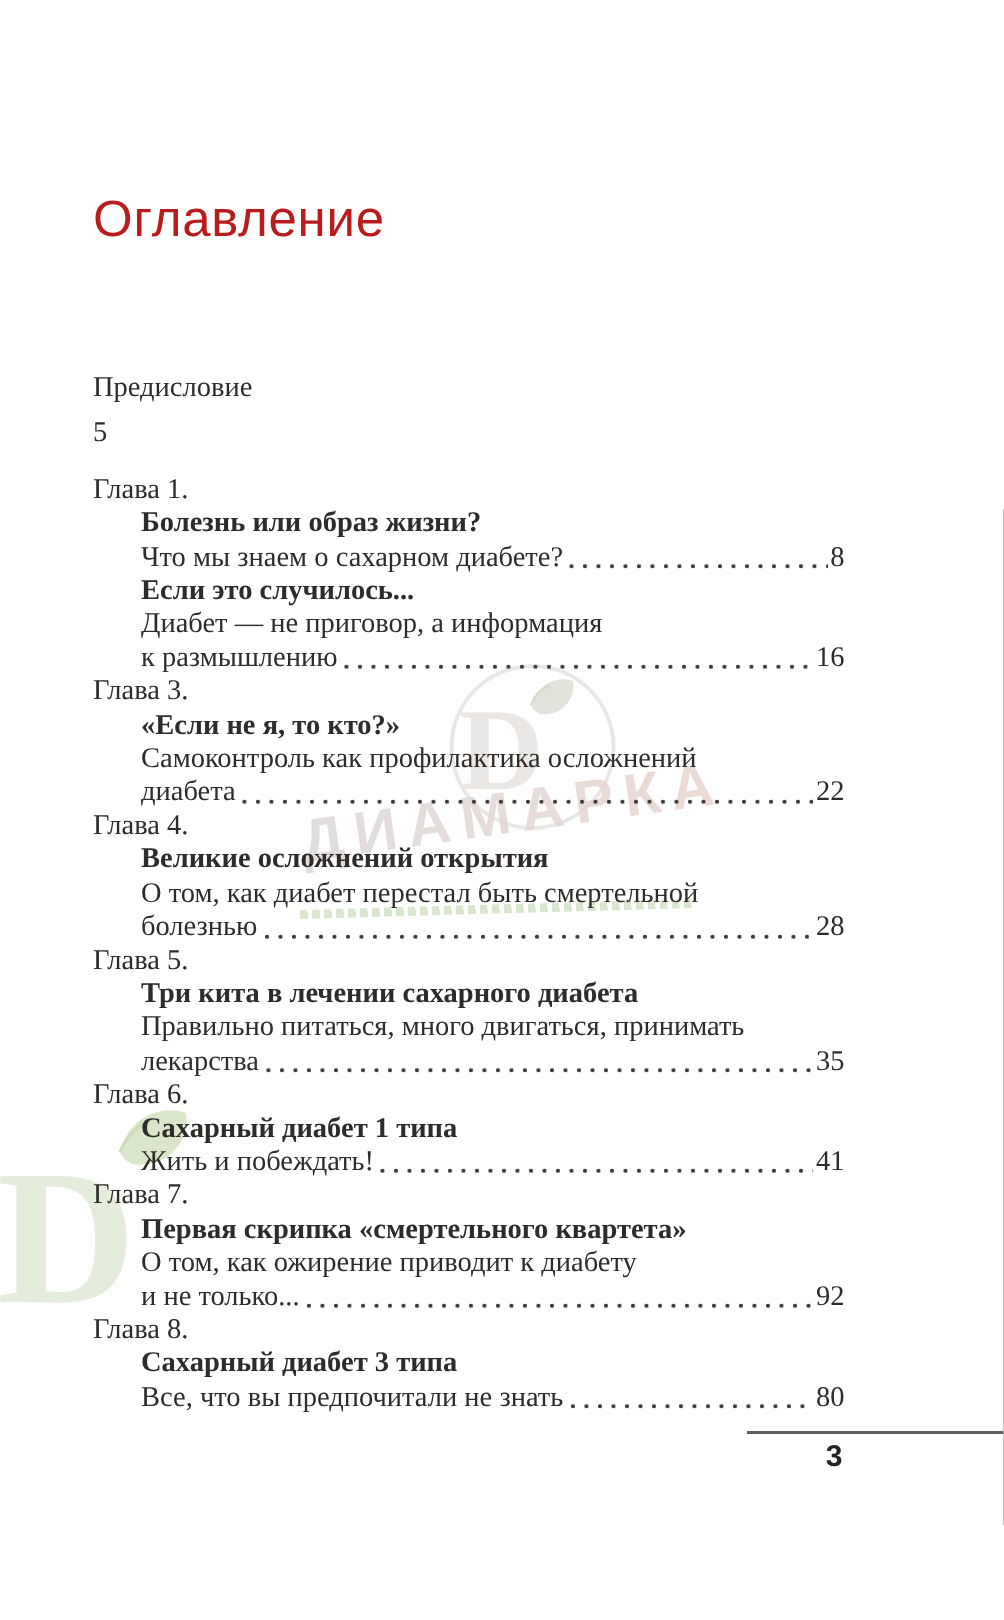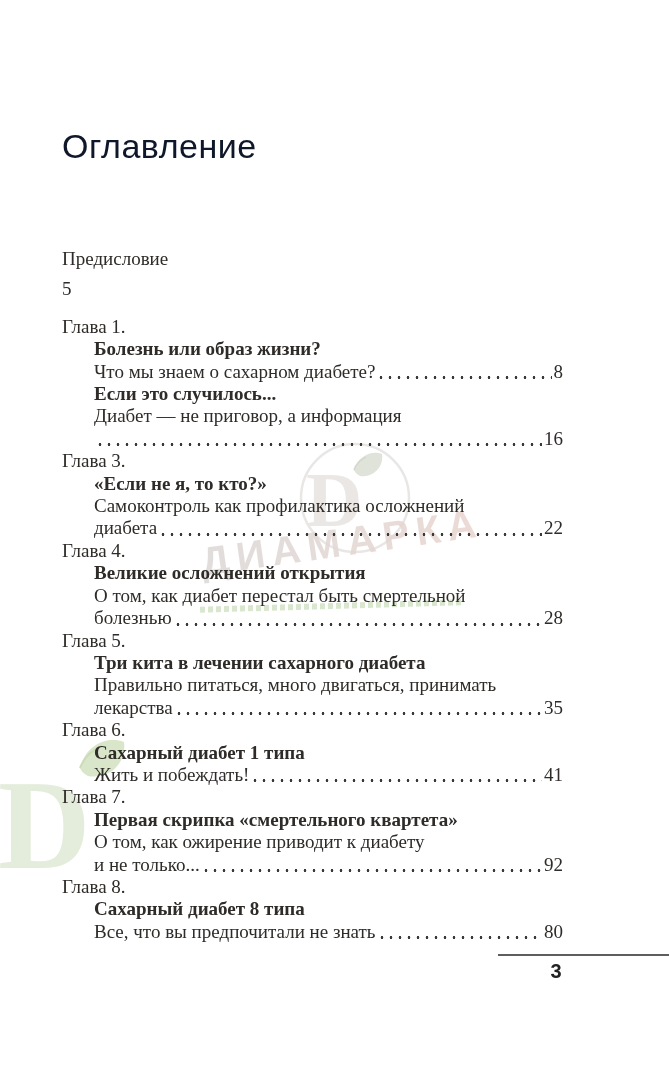--- a/index.html
+++ b/index.html
@@ -27,21 +27,21 @@
     transform:rotate(-1.6deg);
     background:repeating-linear-gradient(90deg,#d3e2c6 0 5px,transparent 5px 8px);
     opacity:.85;
   }
   
   .content { position:relative; z-index:2; }
   h1.title {
     margin:126px 0 0 62px;
     font-family:"Liberation Sans", sans-serif;
     font-weight:400; font-size:34px; line-height:40px;
-    color:#0f172a; letter-spacing:.5px;
+    color:#b91c1c; letter-spacing:.5px;
   }
   .toc {
     margin:82px 0 0 62px; width:501px;
     font-size:19px; line-height:22.4px;
   }
   .line { white-space:nowrap; }
   .row  { display:flex; }
   .row .lbl { white-space:nowrap; }
   .dots {
     flex:1 1 auto; align-self:flex-end;
@@ -109,20 +109,21 @@
           <span class="lbl">Что мы знаем о сахарном диабете?</span>
           <span class="dots"></span>
           <span class="pg">8</span>
         </div>
       </div>
 
       <div class="chapter">
         <div class="line ctitle">Если это случилось...</div>
         <div class="line sub">Диабет — не приговор, а информация</div>
         <div class="row sub">
+          <span class="lbl">к размышлению</span>
           <span class="dots"></span>
           <span class="pg">16</span>
         </div>
       </div>
 
       <div class="chapter">
         <div class="line cnum">Глава 3.</div>
         <div class="line ctitle">«Если не я, то кто?»</div>
         <div class="line sub">Самоконтроль как профилактика осложнений</div>
         <div class="row sub">
@@ -170,21 +171,21 @@
         <div class="line sub">О том, как ожирение приводит к диабету</div>
         <div class="row sub">
           <span class="lbl">и не только...</span>
           <span class="dots"></span>
           <span class="pg">92</span>
         </div>
       </div>
 
       <div class="chapter">
         <div class="line cnum">Глава 8.</div>
-        <div class="line ctitle">Сахарный диабет 8 типа</div>
+        <div class="line ctitle">Сахарный диабет 3 типа</div>
         <div class="row sub">
           <span class="lbl">Все, что вы предпочитали не знать</span>
           <span class="dots"></span>
           <span class="pg">80</span>
         </div>
       </div>
 
     </div>
   </div>
 

